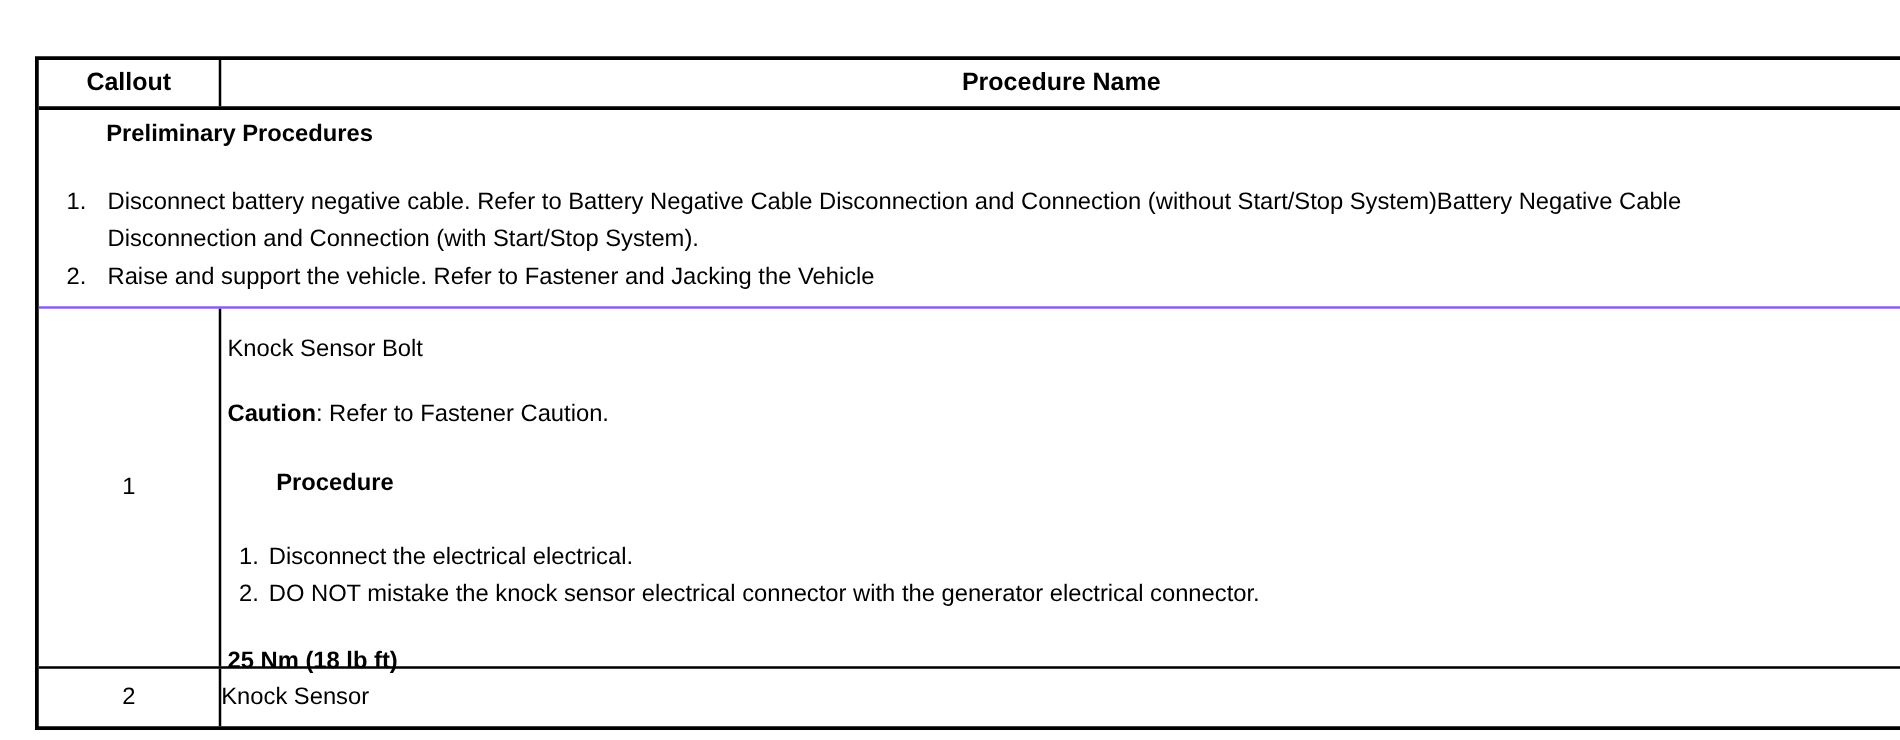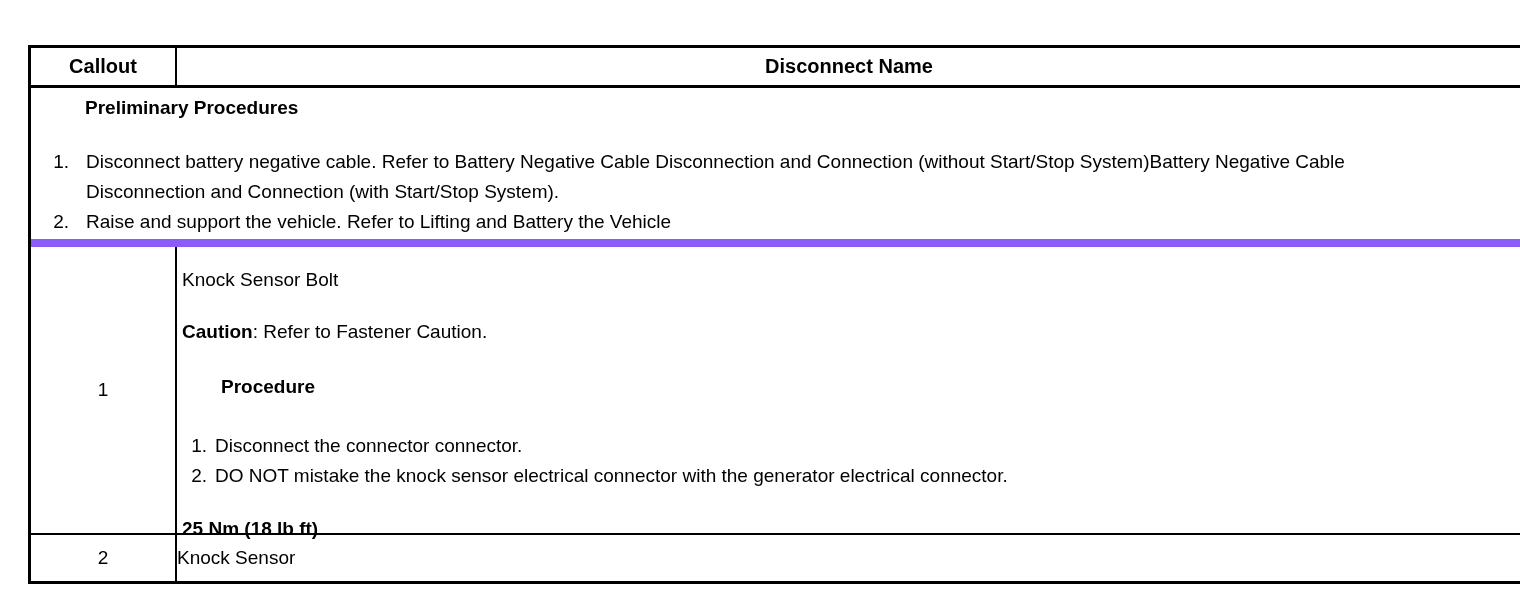--- a/index.html
+++ b/index.html
@@ -43,21 +43,21 @@
     display: flex;
     box-sizing: border-box;
     flex-shrink: 0;
   }
   .header-row {
     height: 40px;
     border-bottom: 3px solid #000000;
   }
   .prelim-row {
     height: 159px;
-    border-bottom: 8px solid #8b5cf6;
+    border-bottom: 2px solid #8b5cf6;
   }
   .row-1 {
     height: 288px;
     border-bottom: 2px solid #000000;
   }
   .row-2 {
     flex: 1 1 auto;
   }
   .col-callout {
     width: 146px;
@@ -156,49 +156,49 @@
 </head>
 <body>
 
 <div class="page">
 
 
   <div class="spec-table">
 
     <div class="row header-row">
       <div class="col-callout header-cell">Callout</div>
-      <div class="col-component header-cell">Disconnect Name</div>
+      <div class="col-component header-cell">Procedure Name</div>
     </div>
 
     <div class="row prelim-row">
       <div class="prelim-cell">
         <div class="prelim-heading">Preliminary Procedures</div>
         <div class="num-list prelim-list">
           <div class="li">
             <span class="num">1.</span>
             <span class="li-text">Disconnect battery negative cable. Refer to Battery Negative Cable Disconnection and Connection (without Start/Stop System)Battery Negative Cable Disconnection and Connection (with Start/Stop System).</span>
           </div>
           <div class="li">
             <span class="num">2.</span>
-            <span class="li-text">Raise and support the vehicle. Refer to Lifting and Battery the Vehicle</span>
+            <span class="li-text">Raise and support the vehicle. Refer to Fastener and Jacking the Vehicle</span>
           </div>
         </div>
       </div>
     </div>
 
     <div class="row row-1">
       <div class="col-callout callout-cell">1</div>
       <div class="col-component content-cell">
         <p class="comp-title">Knock Sensor Bolt</p>
         <p class="caution-line"><span class="caution-label">Caution</span><span>: Refer to Fastener Caution.</span></p>
         <p class="proc-heading">Procedure</p>
         <div class="num-list proc-list">
           <div class="li">
             <span class="num">1.</span>
-            <span class="li-text">Disconnect the connector connector.</span>
+            <span class="li-text">Disconnect the electrical electrical.</span>
           </div>
           <div class="li">
             <span class="num">2.</span>
             <span class="li-text">DO NOT mistake the knock sensor electrical connector with the generator electrical connector.</span>
           </div>
         </div>
         <p class="torque">25 Nm (18 lb ft)</p>
       </div>
     </div>
 

